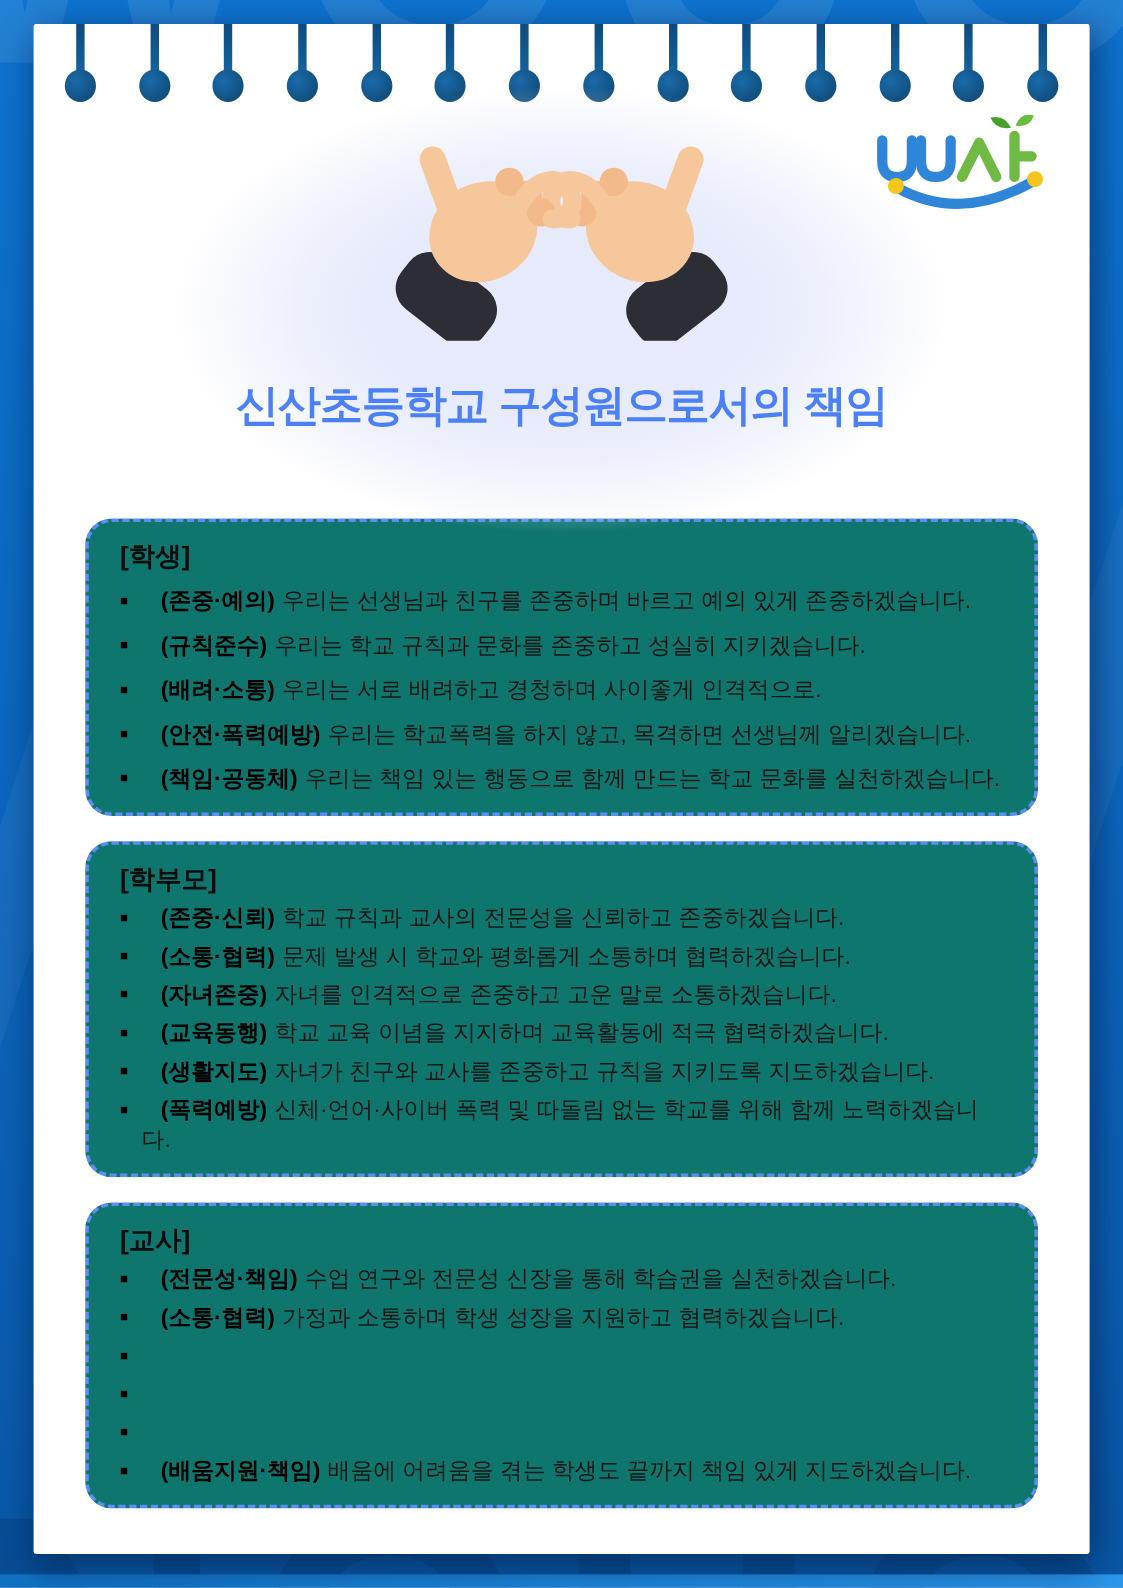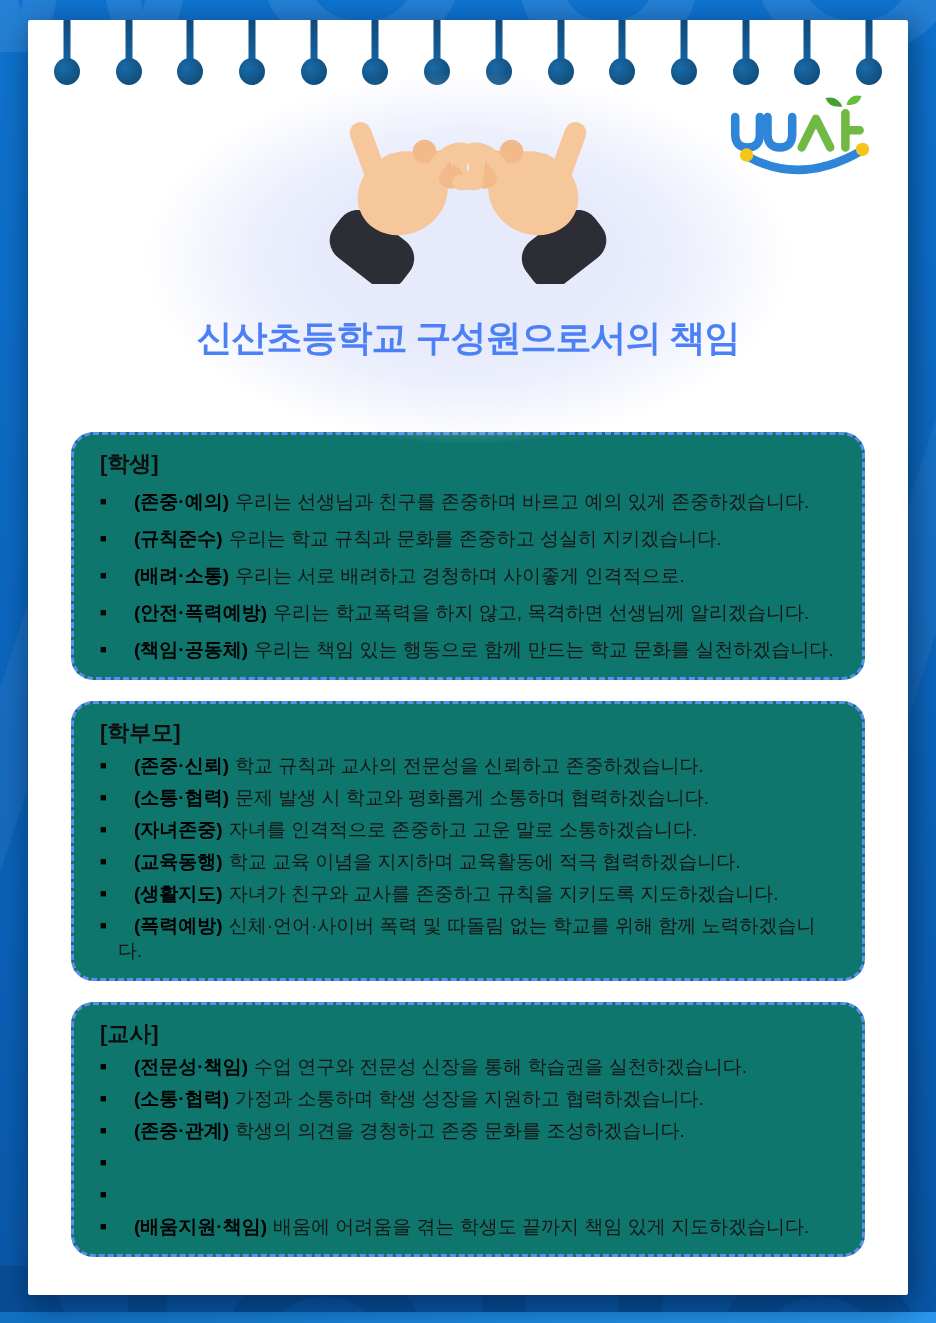--- a/index.html
+++ b/index.html
@@ -224,21 +224,20 @@
         <div class="rule-item">
           <span class="bullet">■</span>
           <span><span class="rule-tag">(전문성·책임)</span><span class="rule-text">수업 연구와 전문성 신장을 통해 학습권을 실천하겠습니다.</span></span>
         </div>
         <div class="rule-item">
           <span class="bullet">■</span>
           <span><span class="rule-tag">(소통·협력)</span><span class="rule-text">가정과 소통하며 학생 성장을 지원하고 협력하겠습니다.</span></span>
         </div>
         <div class="rule-item">
           <span class="bullet">■</span>
-          <span><span class="rule-tag">(존중·관계)</span><span class="rule-text">학생의 의견을 경청하고 존중 문화를 조성하겠습니다.</span></span>
         </div>
         <div class="rule-item">
           <span class="bullet">■</span>
         </div>
         <div class="rule-item">
           <span class="bullet">■</span>
         </div>
         <div class="rule-item">
           <span class="bullet">■</span>
           <span><span class="rule-tag">(배움지원·책임)</span><span class="rule-text">배움에 어려움을 겪는 학생도 끝까지 책임 있게 지도하겠습니다.</span></span>

